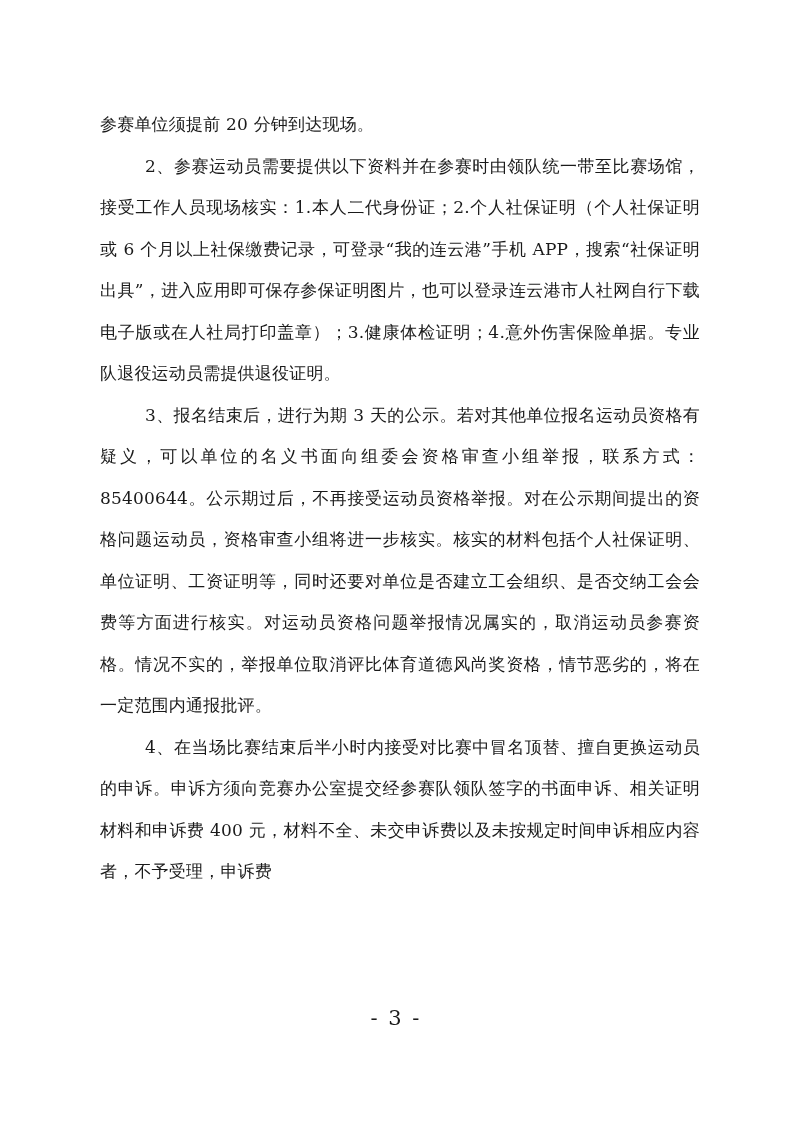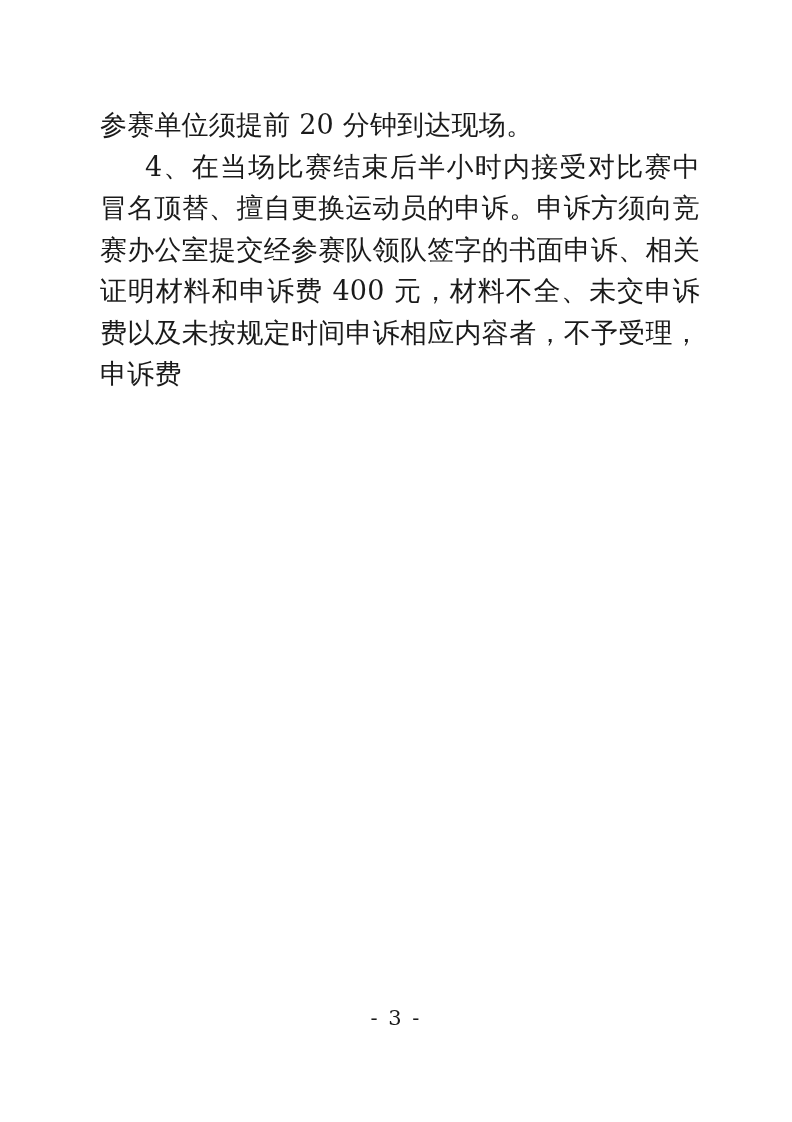--- a/index.html
+++ b/index.html
@@ -18,21 +18,21 @@
   .page {
     position: absolute;
     top: 0;
     left: 0;
     width: 792px;
     height: 1122px;
     box-sizing: border-box;
     padding: 104px 92px 60px 100px;
   }
   .body-text {
-    font-size: 27px;
+    font-size: 17px;
     line-height: 41.5px;
     text-align: justify;
     text-justify: inter-ideograph;
     letter-spacing: 0.2px;
   }
   .para {
     margin: 0 0 0 0;
     text-indent: 0;
   }
   .para-indent {
@@ -50,16 +50,18 @@
     color: #1a1a1a;
     letter-spacing: 2px;
   }
 </style>
 </head>
 <body>
 
 <div class="page">
   <div class="body-text">
     <p class="para">参赛单位须提前 20 分钟到达现场。</p>
+    <p class="para-indent">2、参赛运动员需要提供以下资料并在参赛时由领队统一带至比赛场馆，接受工作人员现场核实：1.本人二代身份证；2.个人社保证明（个人社保证明或 6 个月以上社保缴费记录，可登录“我的连云港”手机 APP，搜索“社保证明出具”，进入应用即可保存参保证明图片，也可以登录连云港市人社网自行下载电子版或在人社局打印盖章）；3.健康体检证明；4.意外伤害保险单据。专业队退役运动员需提供退役证明。</p>
+    <p class="para-indent">3、报名结束后，进行为期 3 天的公示。若对其他单位报名运动员资格有疑义，可以单位的名义书面向组委会资格审查小组举报，联系方式：85400644。公示期过后，不再接受运动员资格举报。对在公示期间提出的资格问题运动员，资格审查小组将进一步核实。核实的材料包括个人社保证明、单位证明、工资证明等，同时还要对单位是否建立工会组织、是否交纳工会会费等方面进行核实。对运动员资格问题举报情况属实的，取消运动员参赛资格。情况不实的，举报单位取消评比体育道德风尚奖资格，情节恶劣的，将在一定范围内通报批评。</p>
     <p class="para-indent">4、在当场比赛结束后半小时内接受对比赛中冒名顶替、擅自更换运动员的申诉。申诉方须向竞赛办公室提交经参赛队领队签字的书面申诉、相关证明材料和申诉费 400 元，材料不全、未交申诉费以及未按规定时间申诉相应内容者，不予受理，申诉费</p>
   </div>
   <div class="footer">- 3 -</div>
 </div>
 
 </body></html>

